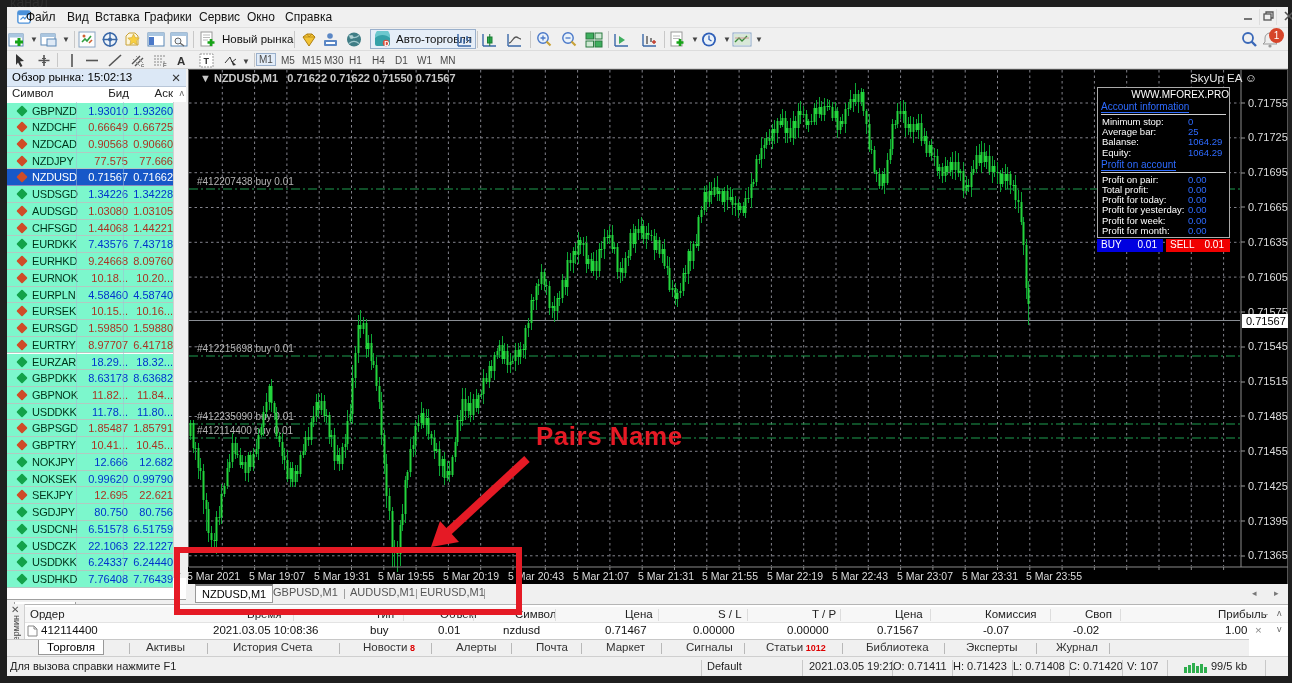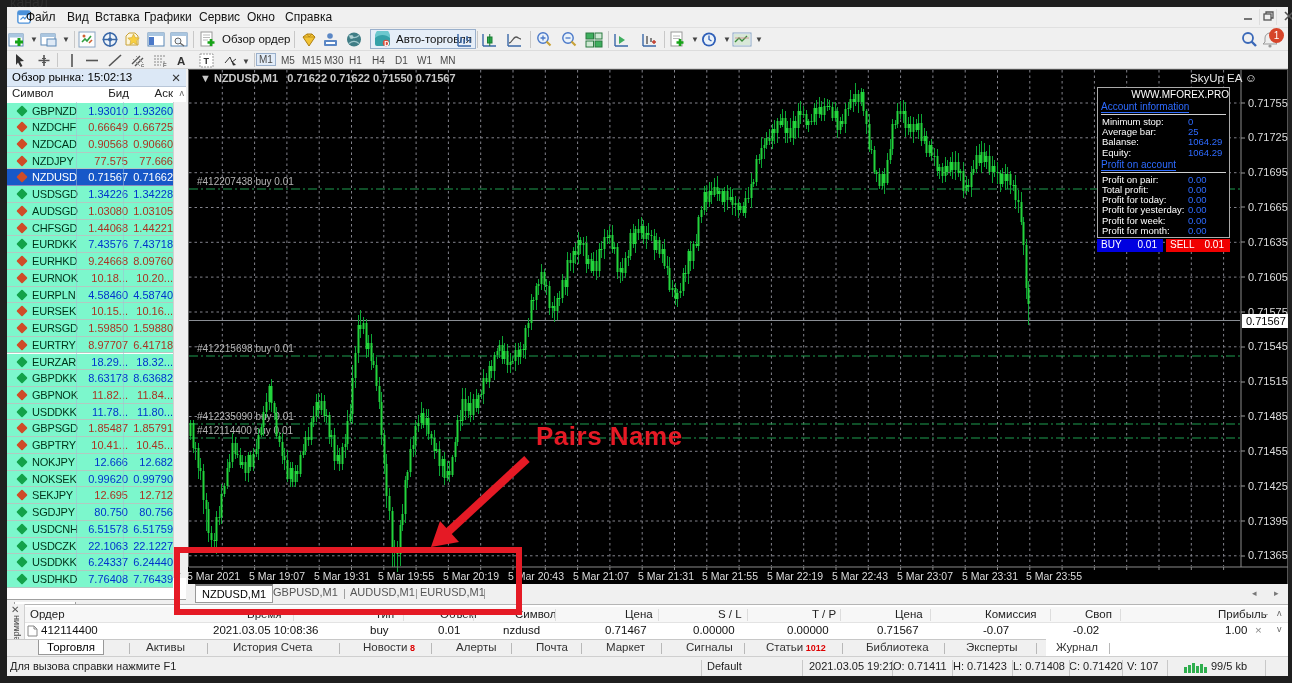--- a/index.html
+++ b/index.html
@@ -54,21 +54,21 @@
 
 #ctabs{position:absolute;left:186px;top:584px;width:1102px;height:20px;background:#f0f0f0;font-size:11.5px;color:#555}
 .ctab{position:absolute;top:0px;padding:2px 6px;font-size:11px}
 .ctab.act{background:#fff;border:1px solid #999;border-top:2px solid #777;color:#000;top:0}
 
 #term{position:absolute;left:7px;top:604px;width:1281px;height:52px;background:#fff;border-top:1px solid #b5b5b5}
 #tdock{position:absolute;left:7px;top:604px;width:18px;height:52px;background:#f0f0f0;border-right:1px solid #d0d0d0;color:#555}
 #thead{position:absolute;left:25px;top:607px;width:1263px;height:16px;background:#f7f7f7;font-size:11.5px;color:#222;border-bottom:1px solid #e3e3e3}
 #thead span,#tdata span{position:absolute;top:1px}
 #tdata{position:absolute;left:25px;top:623px;width:1263px;height:16px;background:#fff;font-size:11.5px;color:#111}
-#ttabs{position:absolute;left:7px;top:639px;width:1039px;height:17px;background:#f0f0f0;border-top:1px solid #c8c8c8;font-size:11.5px;color:#333}
+#ttabs{position:absolute;left:7px;top:639px;width:1242px;height:17px;background:#f0f0f0;border-top:1px solid #c8c8c8;font-size:11.5px;color:#333}
 .ttab{position:absolute;top:0px;padding:1px 8px}
 .ttab.act{background:#fff;border:1px solid #999;border-top:none;color:#000;font-weight:normal}
 .tsep{position:absolute;top:3px;width:1px;height:11px;background:#b8b8b8}
 .red8{color:#d00;font-size:9px;font-weight:bold}
 
 #status{position:absolute;left:7px;top:656px;width:1281px;height:20px;background:#f0f0f0;border-top:1px solid #cfcfcf;font-size:11px;color:#222}
 #status span{position:absolute;top:3px}
 .ssep{position:absolute;top:2px;width:1px;height:16px;background:#c8c8c8}
 
 svg.ann{position:absolute;left:0;top:0;pointer-events:none}
@@ -139,21 +139,21 @@
       <rect x="1" y="2" width="16" height="3" fill="#aac6e0"></rect>
       <circle cx="8" cy="10" r="3" fill="#eaf2fa" stroke="#666"></circle>
       <path d="M10 12l4 3" stroke="#666" stroke-width="1.4"></path>
     </svg>
 <span class="sep" style="left:186px"></span>
 <svg class="ico" style="left:191px;top:3px" width="20" height="18" viewBox="0 0 20 18">
       <rect x="3" y="1" width="11" height="14" fill="#fff" stroke="#999"></rect>
       <path d="M5 4h7M5 6.5h7M5 9h5" stroke="#bbb"></path>
       <path d="M13 8v7M9.5 11.5h7" stroke="#17a317" stroke-width="2.6"></path>
     </svg>
-<span class="tbtxt" style="left:215px">Обзор ордер</span>
+<span class="tbtxt" style="left:215px">Новый рынка</span>
 <span class="sep" style="left:287px"></span>
 <svg class="ico" style="left:292px;top:3px" width="20" height="18" viewBox="0 0 20 18">
       <path d="M4 6L8 3h5l3 3-6 9z" fill="#f2c335" stroke="#b08010"></path>
       <path d="M4 6h12M8 3l2 3 3-3" fill="none" stroke="#b08010" stroke-width=".7"></path>
     </svg>
 <svg class="ico" style="left:315px;top:3px" width="19" height="18" viewBox="0 0 19 18">
       <rect x="2" y="9" width="13" height="6" rx="1" fill="#5b87c5"></rect>
       <circle cx="8" cy="5" r="2.8" fill="#5b87c5"></circle>
       <rect x="4" y="11" width="9" height="2" fill="#fff"></rect>
     </svg>
@@ -433,21 +433,21 @@
 <div class="mwrow" style="top:470.6px">
     <span class="au"></span>
     <span class="sym">NOKSEK</span>
     <span class="bid vb">0.99620</span>
     <span class="ask vb">0.99790</span>
   </div>
 <div class="mwrow" style="top:487.3px">
     <span class="ad"></span>
     <span class="sym">SEKJPY</span>
     <span class="bid vr">12.695</span>
-    <span class="ask vr">12.712</span>
+    <span class="ask vr">22.621</span>
   </div>
 <div class="mwrow" style="top:504.0px">
     <span class="au"></span>
     <span class="sym">SGDJPY</span>
     <span class="bid vb">80.750</span>
     <span class="ask vb">80.756</span>
   </div>
 <div class="mwrow" style="top:520.8px">
     <span class="au"></span>
     <span class="sym">USDCNH</span>

